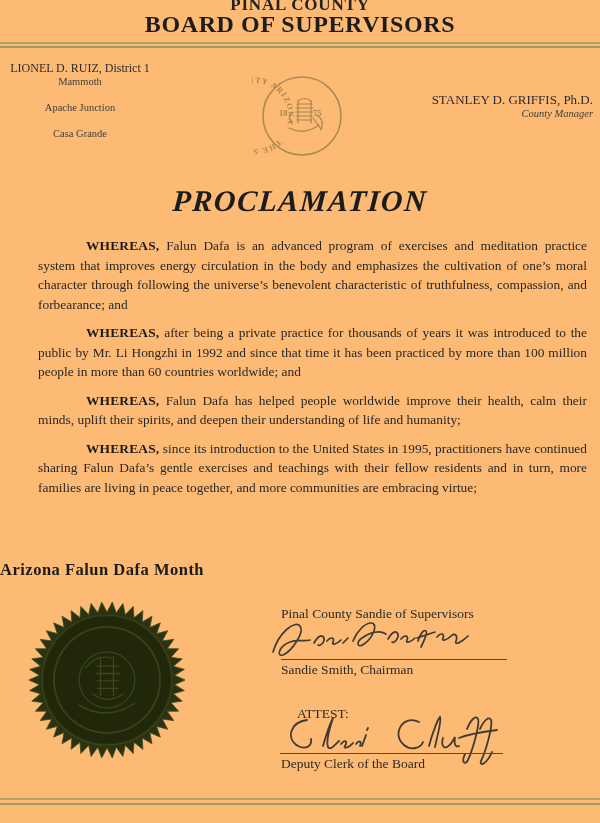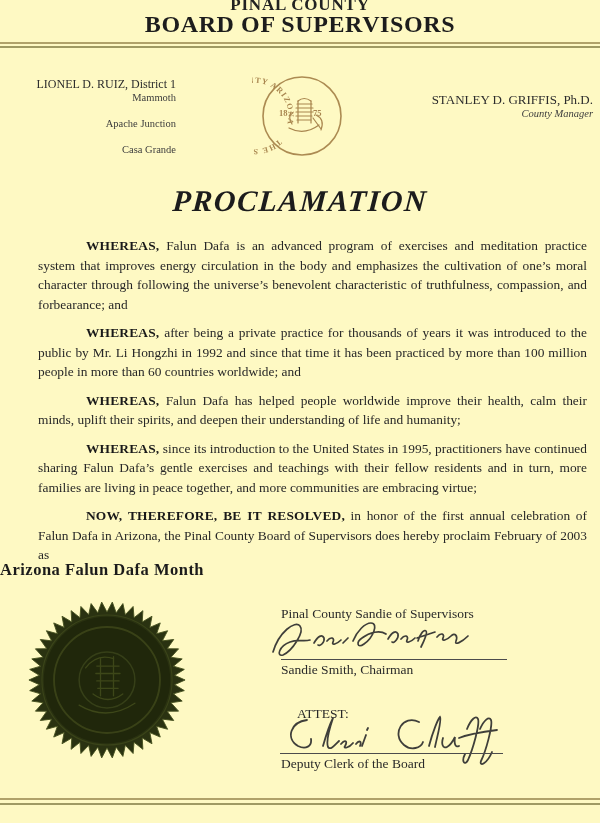--- a/index.html
+++ b/index.html
@@ -1,31 +1,31 @@
 <!DOCTYPE html>
 <html><head>
 <meta charset="utf-8">
 <style>
   html,body{margin:0;padding:0;background:#e8e8e8;}
-  .page{position:relative;width:600px;height:823px;background:#fef9c3;overflow:hidden;
+  .page{position:relative;width:600px;height:823px;background:#fdba74;overflow:hidden;
         font-family:"Liberation Serif",serif;color:#262626;}
 
   
   .hdr-county{position:absolute;top:-5px;left:0;right:0;text-align:center;
               font-size:17px;font-weight:bold;letter-spacing:.8px;color:#222;}
   .hdr-board{position:absolute;top:11px;left:0;right:0;text-align:center;
              font-size:24px;font-weight:bold;letter-spacing:.6px;color:#1d1d1d;}
   .rule{position:absolute;left:0;right:0;}
   .rule-a{top:42px;height:2px;background:#b0a26a;}
   .rule-b{top:46px;height:1.5px;background:#9f9a63;}
   .rule-c{top:798px;height:1.5px;background:#b0a26a;}
   .rule-d{top:803px;height:1.5px;background:#9f9a63;}
 
   
-  .officials{position:absolute;top:61px;left:0;width:160px;text-align:right;list-style:none;margin:16px;padding:0;}
+  .officials{position:absolute;top:61px;left:0;width:160px;text-align:center;list-style:none;margin:0;padding:0;}
   .official{margin-bottom:13px;}
   .official .name{font-size:12px;line-height:14px;color:#2c2c2c;}
   .official .city{font-size:10.5px;line-height:13px;color:#3d3d3d;}
   .manager{position:absolute;top:92px;left:388px;width:205px;text-align:right;}
   .manager .name{font-size:13px;line-height:15px;color:#2c2c2c;}
   .manager .title{font-size:10.5px;line-height:13px;color:#3d3d3d;font-style:italic;}
 
   .county-seal{position:absolute;left:252px;top:66px;}
 
   
@@ -107,21 +107,20 @@
     </svg>
   </div>
 
   <div class="proc-title">PROCLAMATION</div>
 
   <div class="content">
     <p><b>WHEREAS,</b><span>  Falun Dafa is an advanced program of exercises and meditation practice system that improves energy circulation in the body and emphasizes the cultivation of one’s moral character through following the universe’s benevolent characteristic of truthfulness, compassion, and forbearance; and</span></p>
     <p><b>WHEREAS,</b><span> after being a private practice for thousands of years it was introduced to the public by Mr. Li Hongzhi in 1992 and since that time it has been practiced by more than 100 million people in more than 60 countries worldwide;  and</span></p>
     <p><b>WHEREAS,</b><span> Falun Dafa has helped people worldwide improve their health, calm their minds, uplift their spirits, and deepen their understanding of life and humanity;</span></p>
     <p><b>WHEREAS,</b><span> since its introduction to the United States in 1995, practitioners have continued sharing Falun Dafa’s gentle exercises and teachings with their fellow residents and in turn, more families are living in peace together, and more communities are embracing virtue;</span></p>
-    <p><b>NOW, THEREFORE, BE IT RESOLVED,</b><span> in honor of the first annual celebration of Falun Dafa in Arizona, the Pinal County Board of Supervisors does hereby proclaim February of 2003 as</span></p>
   </div>
 
   <div class="month">Arizona Falun Dafa Month</div>
 
   <div class="foil">
     <svg width="158" height="158" viewBox="0 0 170 170">
       <polygon id="starburst" points="85.0,12.0 90.7,1.2 94.9,12.7 102.1,2.8 104.7,14.7 113.1,5.9 114.1,18.0 123.6,10.4 122.9,22.6 133.4,16.4 131.1,28.4 142.3,23.6 138.4,35.2 150.2,32.0 144.6,42.9 156.8,41.4 149.8,51.4 162.0,51.5 153.8,60.6 165.9,62.3 156.5,70.1 168.2,73.6 157.8,80.0 169.0,85.0 157.8,90.0 168.2,96.4 156.5,99.9 165.9,107.7 153.8,109.4 162.0,118.5 149.8,118.6 156.8,128.6 144.6,127.1 150.2,138.0 138.4,134.8 142.3,146.4 131.1,141.6 133.4,153.6 122.9,147.4 123.6,159.6 114.1,152.0 113.1,164.1 104.7,155.3 102.1,167.2 94.9,157.3 90.7,168.8 85.0,158.0 79.3,168.8 75.1,157.3 67.9,167.2 65.3,155.3 56.9,164.1 55.9,152.0 46.4,159.6 47.1,147.4 36.6,153.6 38.9,141.6 27.7,146.4 31.6,134.8 19.8,138.0 25.4,127.1 13.2,128.6 20.2,118.6 8.0,118.5 16.2,109.4 4.1,107.7 13.5,99.9 1.8,96.4 12.2,90.0 1.0,85.0 12.2,80.0 1.8,73.6 13.5,70.1 4.1,62.3 16.2,60.6 8.0,51.5 20.2,51.4 13.2,41.4 25.4,42.9 19.8,32.0 31.6,35.2 27.7,23.6 38.9,28.4 36.6,16.4 47.1,22.6 46.4,10.4 55.9,18.0 56.9,5.9 65.3,14.7 67.9,2.8 75.1,12.7 79.3,1.2" fill="#2a3211" stroke="#46511f" stroke-width="1"></polygon>
       <circle cx="85" cy="85" r="68" fill="#20270b"></circle>
       <circle cx="85" cy="85" r="70" fill="none" stroke="#414b1d" stroke-width="1.2" opacity="0.7"></circle>
       <circle cx="85" cy="85" r="57" fill="none" stroke="#3c4518" stroke-width="2" opacity="0.9"></circle>

